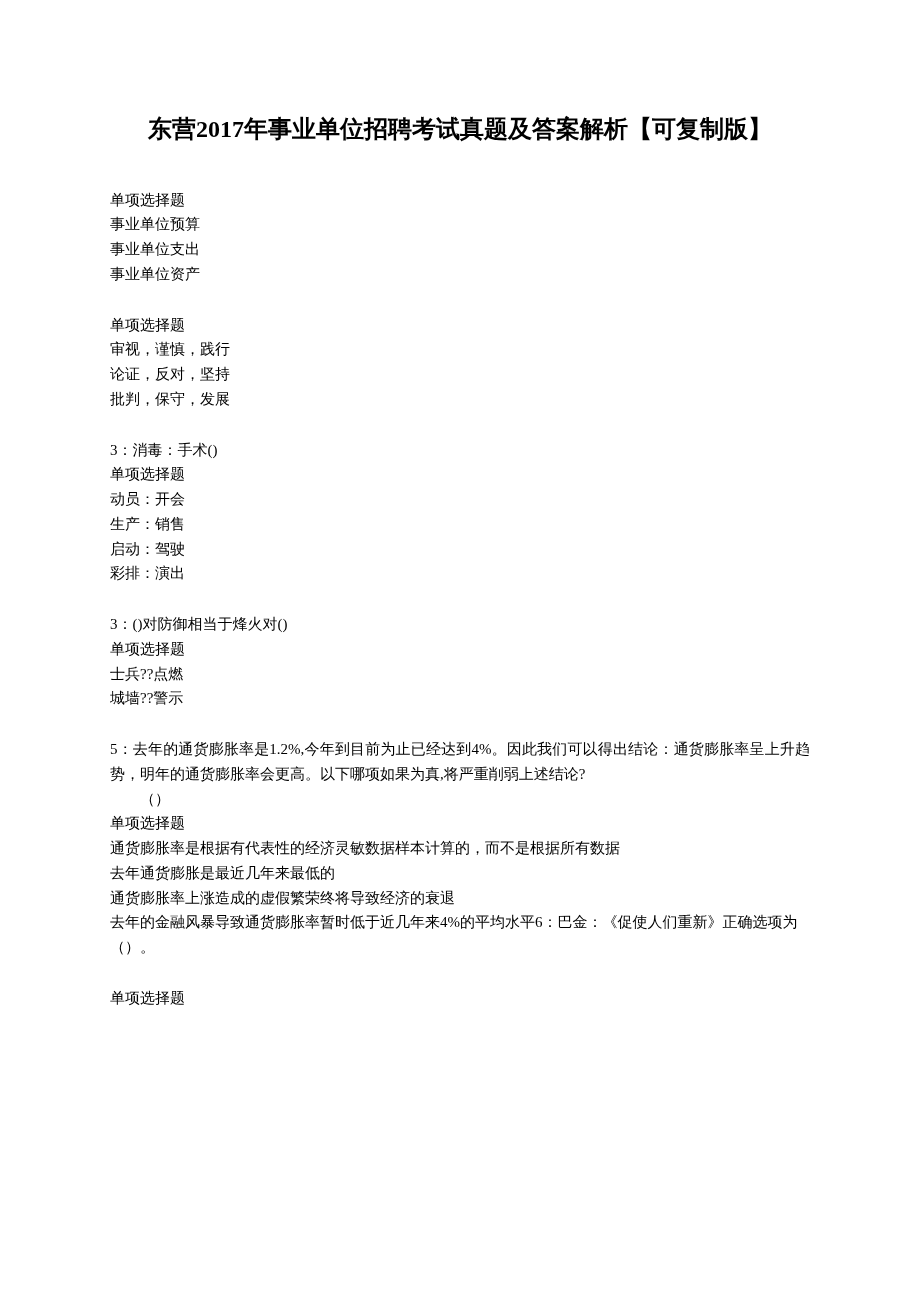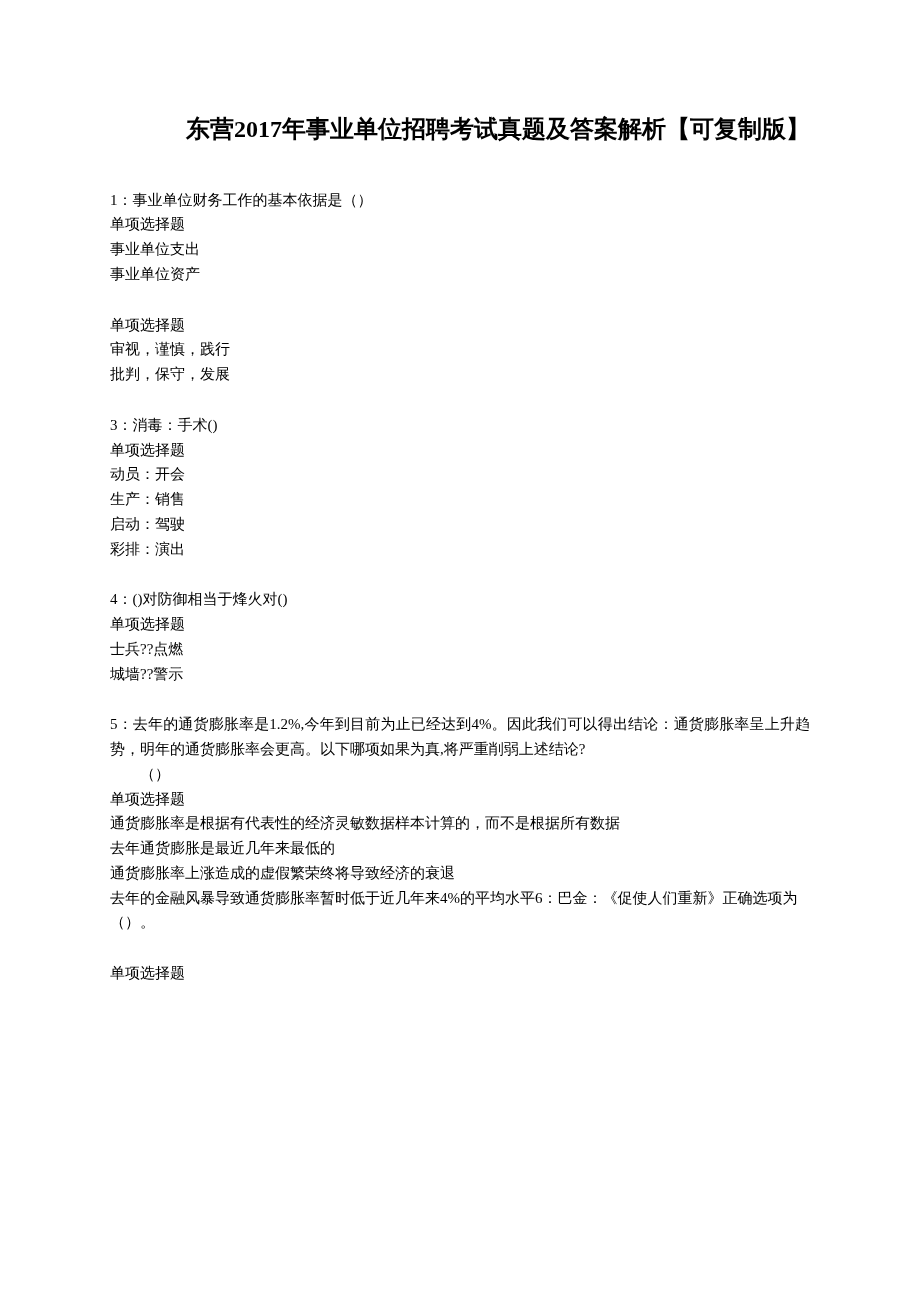--- a/index.html
+++ b/index.html
@@ -13,21 +13,21 @@
       background: #ffffff;
       font-family: "SimSun", "宋体", serif;
       padding: 110px 110px 60px 110px;
       color: #000000;
       font-size: 15px;
       line-height: 1.65;
     }
     .title {
       font-size: 24px;
       font-weight: bold;
-      text-align: right;
+      text-align: center;
       margin-bottom: 38px;
       font-family: "SimSun", "宋体", serif;
     }
     .question-block {
       margin-bottom: 26px;
     }
     .question-text {
       text-align: justify;
     }
     .type-label {
@@ -37,43 +37,44 @@
     .indent {
       text-indent: 2em;
     }
   </style>
 </head>
 <body>
 
 <div class="title">东营2017年事业单位招聘考试真题及答案解析【可复制版】</div>
 
 <div class="question-block">
-  <div class="question-text">1：事业单位财务工作的基本依据是（）</div>
   <div class="type-label">单项选择题</div>
+  <div class="option">事业单位预算</div>
   <div class="option">事业单位支出</div>
   <div class="option">事业单位资产</div>
 </div>
 
 <div class="question-block">
   <div class="type-label">单项选择题</div>
   <div class="option">审视，谨慎，践行</div>
+  <div class="option">论证，反对，坚持</div>
   <div class="option">批判，保守，发展</div>
 </div>
 
 <div class="question-block">
   <div class="question-text">3：消毒：手术()</div>
   <div class="type-label">单项选择题</div>
   <div class="option">动员：开会</div>
   <div class="option">生产：销售</div>
   <div class="option">启动：驾驶</div>
   <div class="option">彩排：演出</div>
 </div>
 
 <div class="question-block">
-  <div class="question-text">4：()对防御相当于烽火对()</div>
+  <div class="question-text">3：()对防御相当于烽火对()</div>
   <div class="type-label">单项选择题</div>
   <div class="option">士兵??点燃</div>
   <div class="option">城墙??警示</div>
 </div>
 
 <div class="question-block">
   <div class="question-text">5：去年的通货膨胀率是1.2%,今年到目前为止已经达到4%。因此我们可以得出结论：通货膨胀率呈上升趋势，明年的通货膨胀率会更高。以下哪项如果为真,将严重削弱上述结论?</div>
   <div class="question-text indent">（）</div>
   <div class="type-label">单项选择题</div>
   <div class="option">通货膨胀率是根据有代表性的经济灵敏数据样本计算的，而不是根据所有数据</div>

